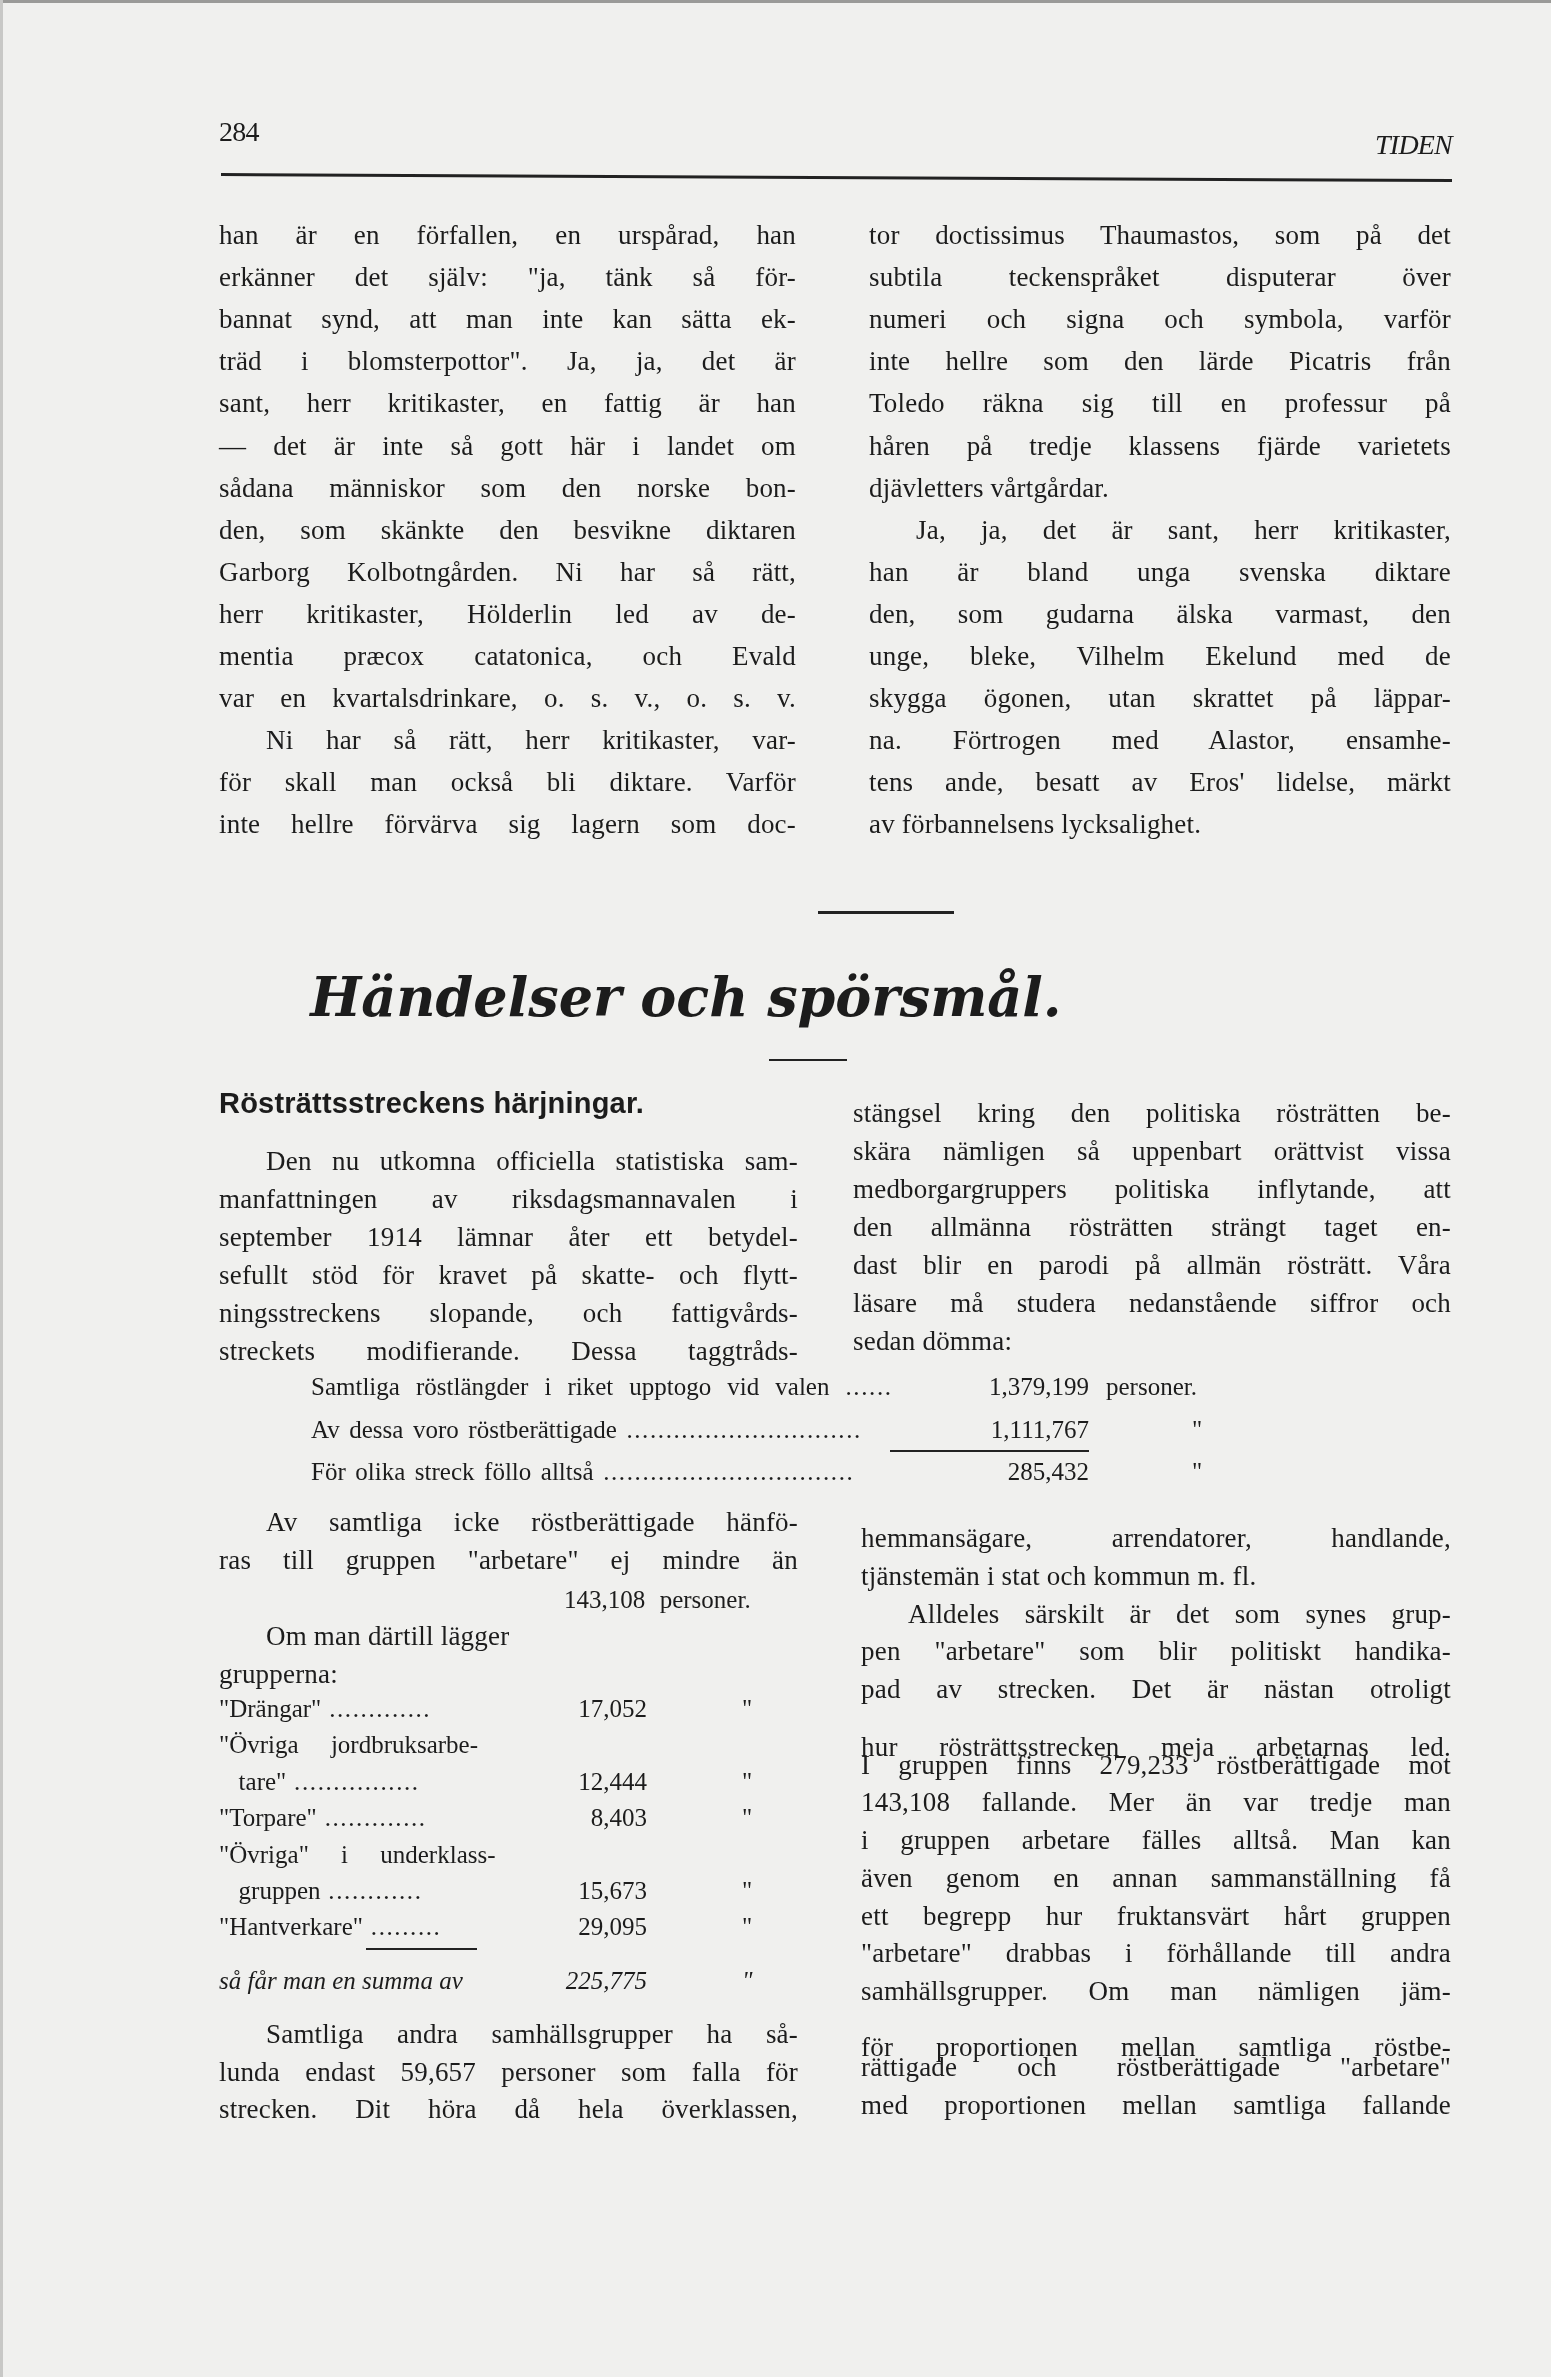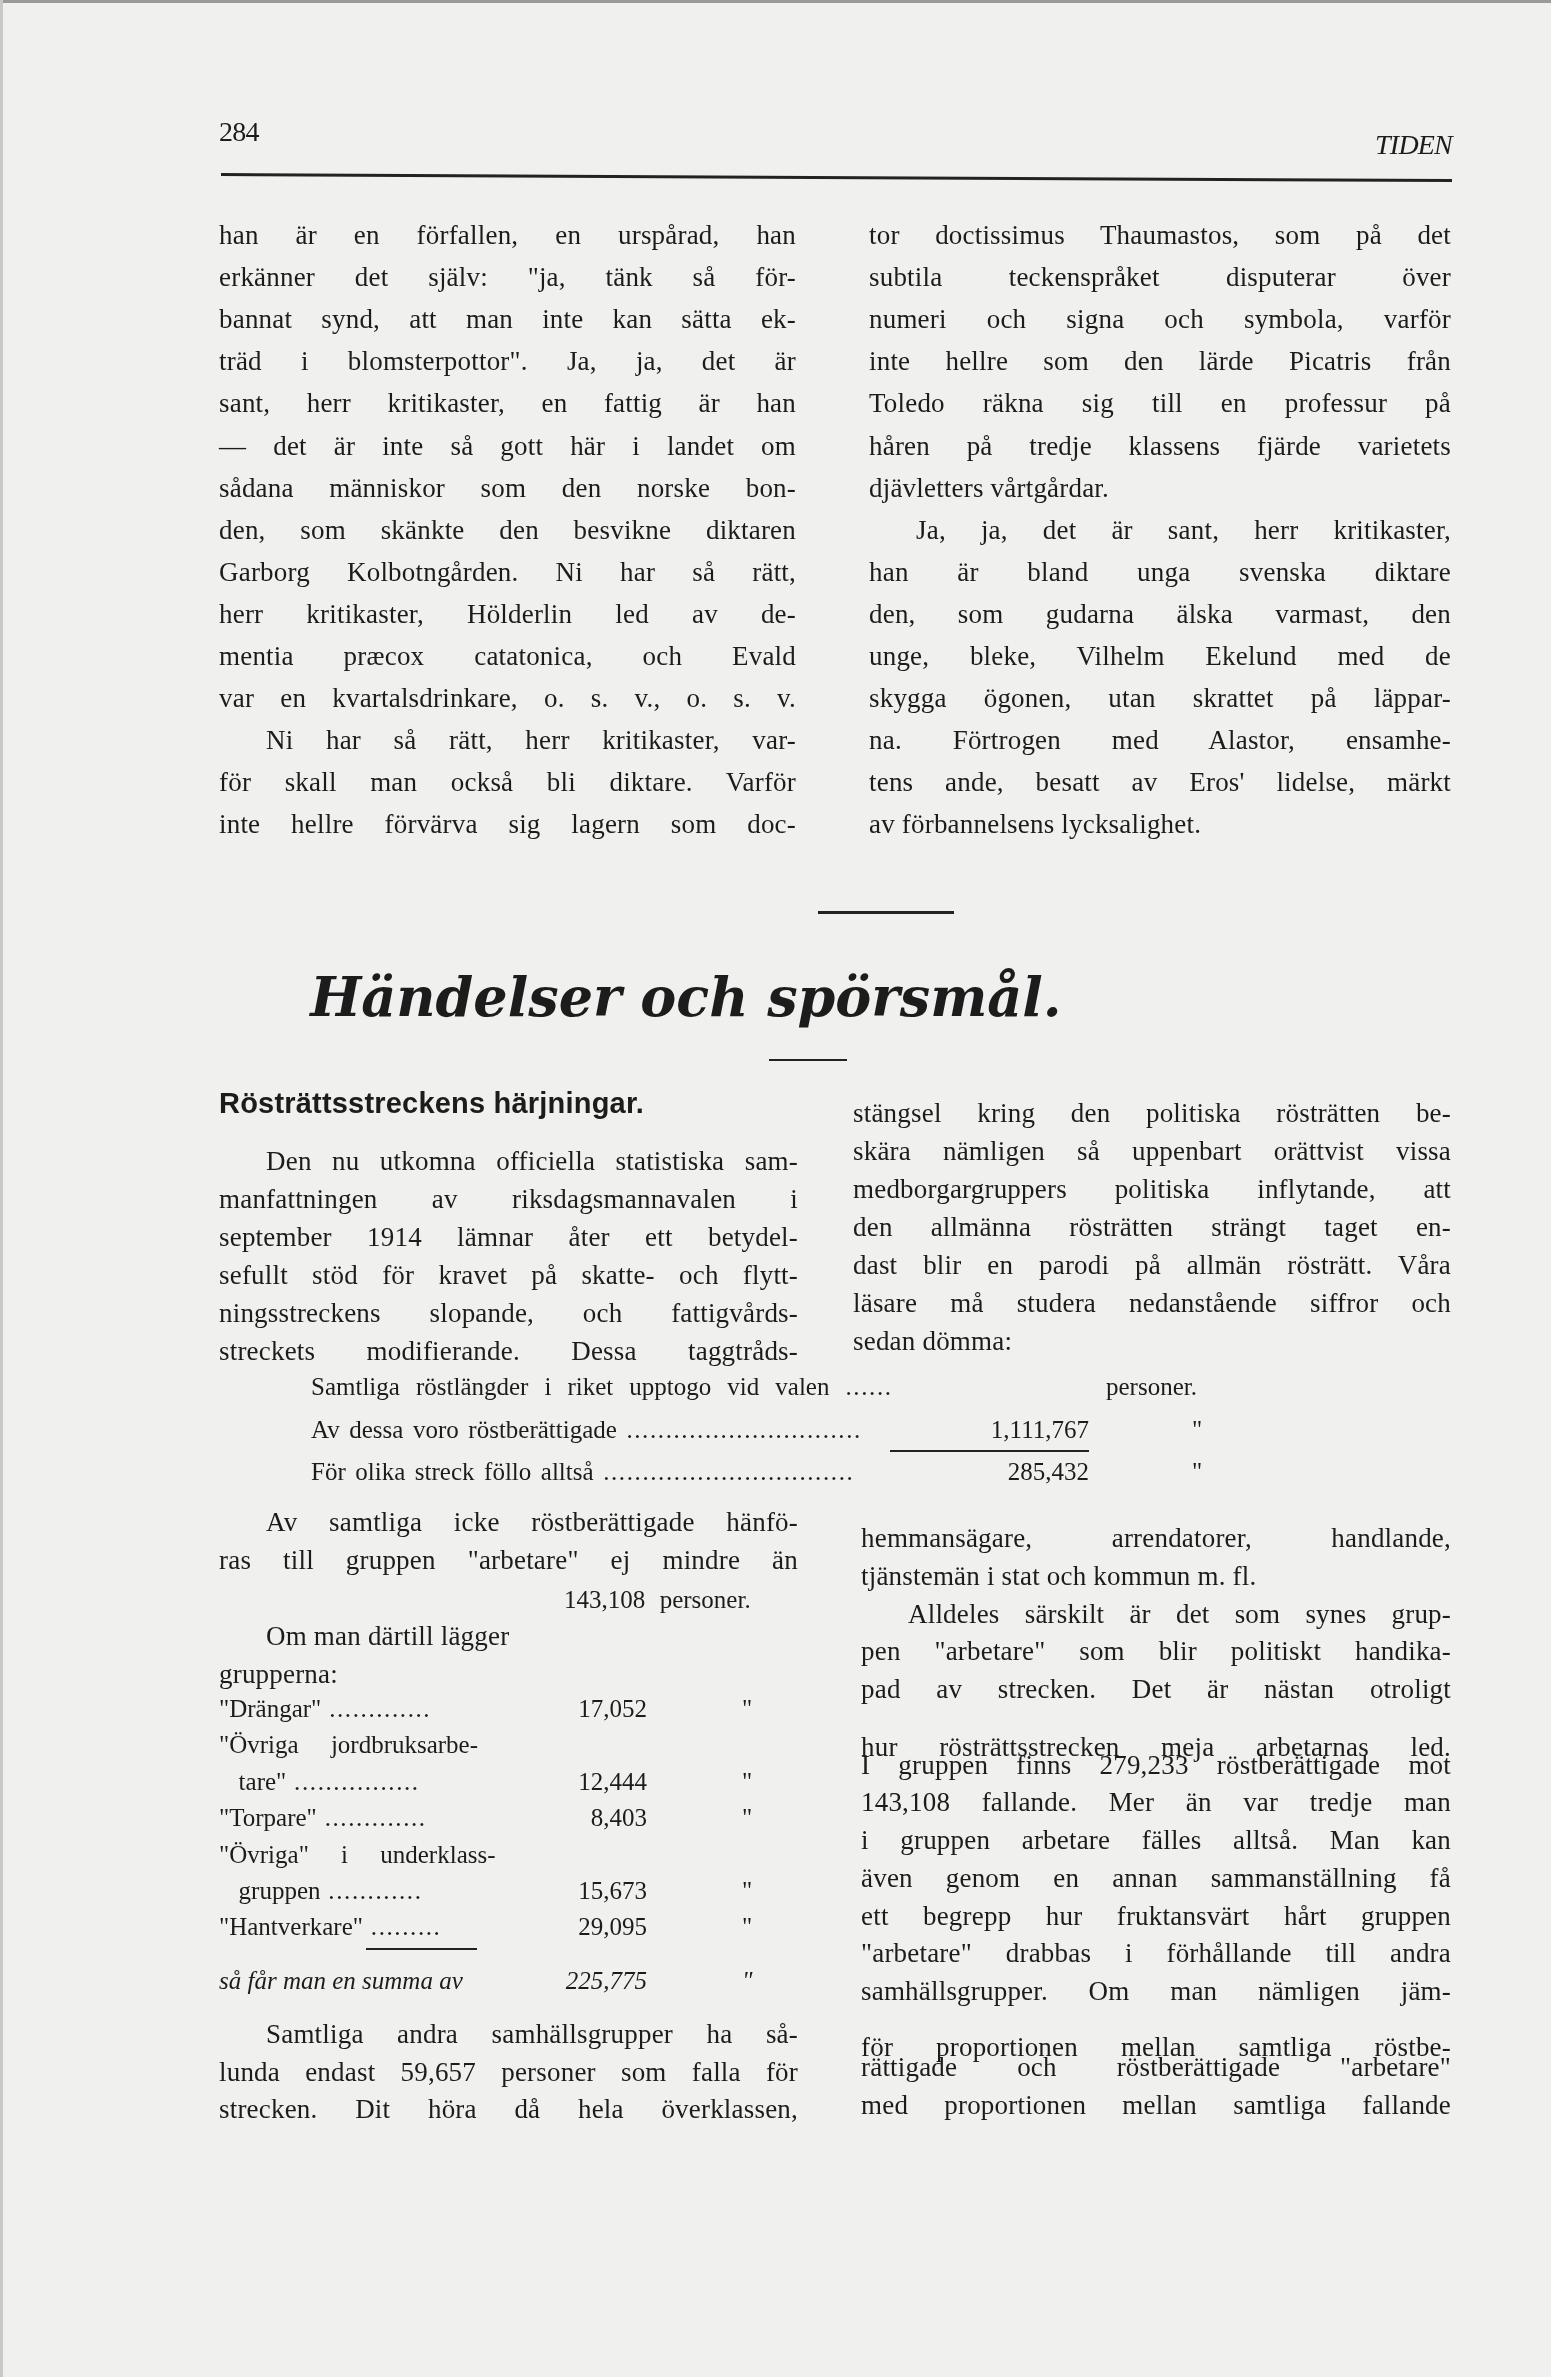--- a/index.html
+++ b/index.html
@@ -121,21 +121,21 @@
     <div class="line" style="top: 0px; width: 598px;">stängsel kring den politiska rösträtten be-</div>
     <div class="line" style="top: 38px; width: 598px;">skära nämligen så uppenbart orättvist vissa</div>
     <div class="line" style="top: 76px; width: 598px;">medborgargruppers politiska inflytande, att</div>
     <div class="line" style="top: 114px; width: 598px;">den allmänna rösträtten strängt taget en-</div>
     <div class="line" style="top: 152px; width: 598px;">dast blir en parodi på allmän rösträtt. Våra</div>
     <div class="line" style="top: 190px; width: 598px;">läsare må studera nedanstående siffror och</div>
     <div class="line last" style="top: 228px; width: 598px;">sedan dömma:</div>
   </div>
 
 <div class="col" id="summary-table" style="left:311px; top:1370px; width:1145px; height:131px;">
-    <div class="row" style="top: 0px; left: 0px; width: 1145px;"><span style="word-spacing: 9.8px;">Samtliga röstlängder i riket upptogo vid valen </span><span class="dots">......</span><span class="ditto" style="left: 795px; top: 0px;">personer.</span></div>
+    <div class="row" style="top: 0px; left: 0px; width: 1145px;"><span style="word-spacing: 9.8px;">Samtliga röstlängder i riket upptogo vid valen </span><span class="dots">......</span><span class="num" style="left: 0px; width: 778px; top: 0px;">1,379,199</span><span class="ditto" style="left: 795px; top: 0px;">personer.</span></div>
     <div class="row" style="top: 43px; left: 0px; width: 1145px;"><span style="word-spacing: 3.3px;">Av dessa voro röstberättigade </span><span class="dots">..............................</span><span class="num" style="left: 0px; width: 778px; top: 0px;">1,111,767</span><span class="ditto" style="left: 881px; top: 0px;">"</span></div>
     <div class="row" style="top: 85px; left: 0px; width: 1145px;"><span style="word-spacing: 3.3px;">För olika streck föllo alltså </span><span class="dots">................................</span><span class="num" style="left: 0px; width: 778px; top: 0px;">285,432</span><span class="ditto" style="left: 881px; top: 0px;">"</span></div>
   </div>
 <div class="rule" style="left:890px; top:1450px; width:199px; height:1.6px;"></div>
 
 <div class="col" id="lower-left-1" style="left:219px; top:1506px; width:579px;">
     <div class="line indent" style="top: 0px; width: 579px;">Av samtliga icke röstberättigade hänfö-</div>
     <div class="line" style="top: 38px; width: 579px;">ras till gruppen "arbetare" ej mindre än</div>
   </div>
 <div class="row" style="left:564px; top:1583px;">

